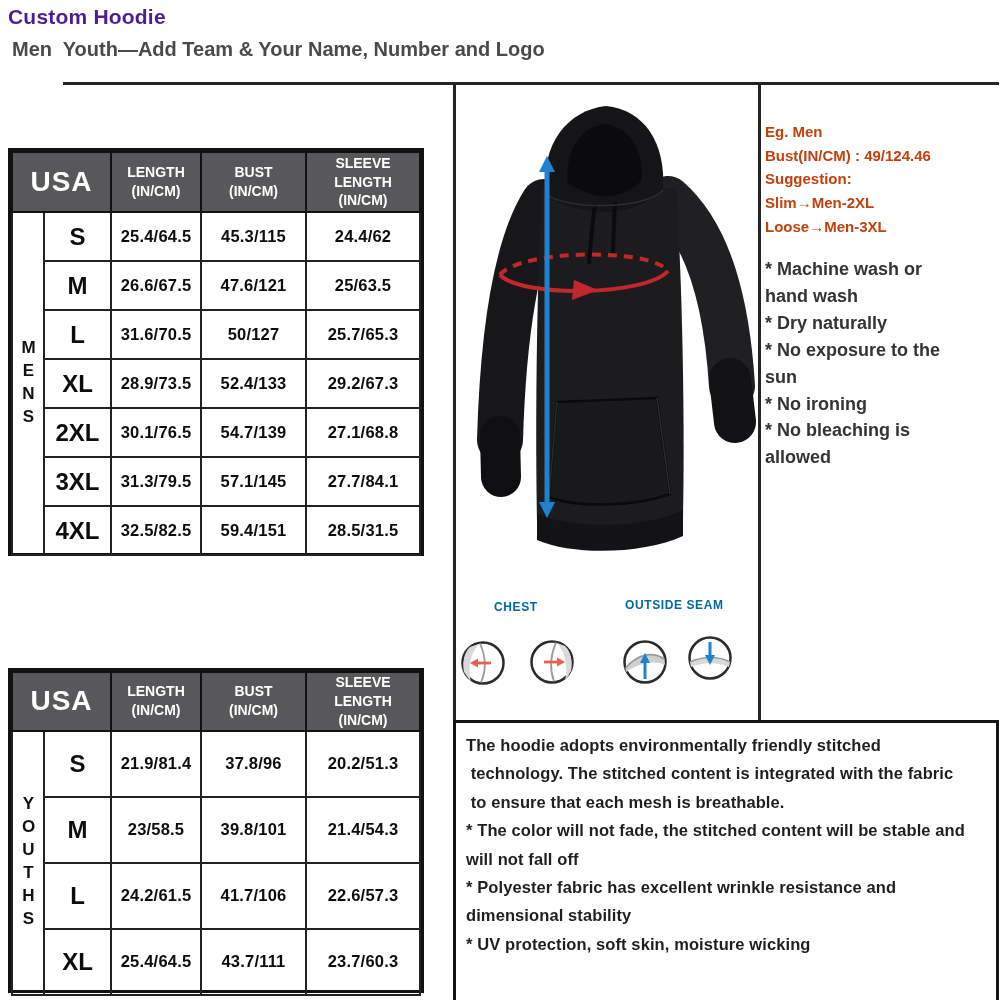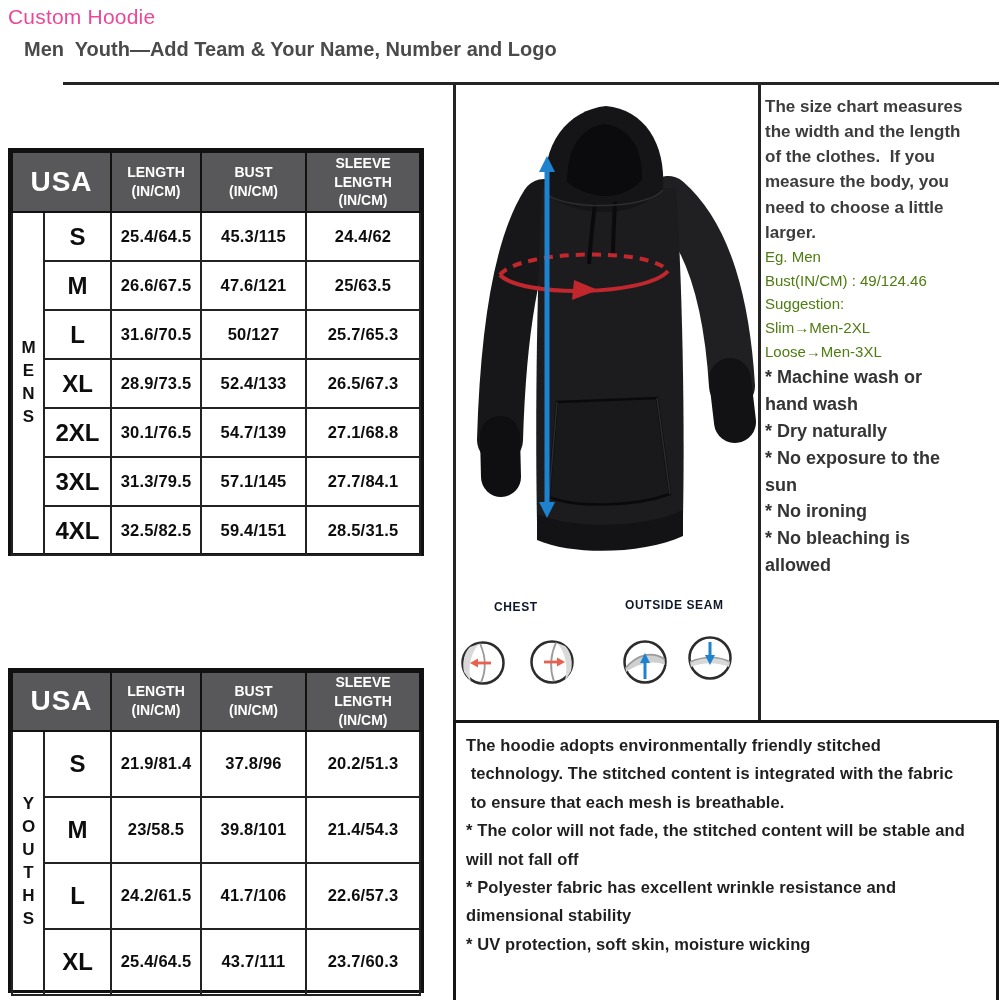--- a/index.html
+++ b/index.html
@@ -1,22 +1,22 @@
 <!DOCTYPE html>
 <html><head>
 <meta charset="utf-8">
 <style>
   * { box-sizing: border-box; margin: 0; padding: 0; }
   html,body { background:#fff; }
   body { font-family: "Liberation Sans", sans-serif; }
   #page { position:relative; width:1000px; height:1000px; background:#fff; overflow:hidden; color:#222; }
 
   
-  .page-title { position:absolute; left:8px; top:5px; font-size:21px; font-weight:400; color:#ec4899; letter-spacing:.2px;text-align:center; }
-  .page-subtitle { position:absolute; left:24px; top:38px; font-size:20px; font-weight:700; color:#4a4a4a; white-space:pre-wrap; }
+  .page-title { position:absolute; left:8px; top:5px; font-size:21px; font-weight:700; color:#4c1d95; letter-spacing:.2px;text-align:center; }
+  .page-subtitle { position:absolute; left:12px; top:38px; font-size:20px; font-weight:700; color:#4a4a4a; white-space:pre-wrap; }
 
   
   .rule-top { position:absolute; left:63px; top:82px; width:936px; height:3px; background:#242424; }
   .rule-vert-main { position:absolute; left:453px; top:82px; width:3px; height:900px; background:#242424; }
   .rule-vert-panel { position:absolute; left:758px; top:82px; width:3px; height:640px; background:#242424; }
 
   
   .size-table-wrap { position:absolute; left:8px; width:416px; border:3px solid #111; background:#fff; }
   .size-table-wrap.mens { top:148px; height:408px; }
   .size-table-wrap.youths { top:668px; height:325px; }
@@ -30,32 +30,32 @@
   .mens tbody tr { height:49px; }
   .youths tbody tr { height:66px; }
   td.vlabel { writing-mode:vertical-lr; text-orientation:upright; font-size:17px; font-weight:700; letter-spacing:4px; color:#111; }
   td.size-cell { font-size:24px; font-weight:700; color:#0d0d0d; }
   td.val-cell { font-size:16.5px; font-weight:700; color:#0d0d0d; letter-spacing:.2px; }
 
   
   .hoodie-box { position:absolute; left:456px; top:84px; width:300px; height:500px; }
 
   
-  .diag-label { position:absolute; font-size:12px; font-weight:700; color:#0f172a; letter-spacing:.6px; }
+  .diag-label { position:absolute; font-size:12px; font-weight:700; color:#0369a1; letter-spacing:.6px; }
   .diag-label.chest { left:494px; top:600px; }
   .diag-label.seam { left:625px; top:598px; }
   .m-icon { position:absolute; width:46px; height:46px; }
 
   
   .measure-panel { position:absolute; left:765px; top:94px; width:233px; }
   .measure-heading { font-size:24px; font-weight:700; color:#2e2e2e; margin-left:22px; margin-bottom:14px; }
   .measure-desc { font-size:17px; font-weight:600; color:#3c3c3c; line-height:1.48; white-space:pre-wrap; }
-  .measure-example { font-size:15px; font-weight:400; color:#4d7c0f; line-height:1.58; white-space:pre-wrap; }
+  .measure-example { margin-top:26px; font-size:15px; font-weight:700; color:#c2410c; line-height:1.58; white-space:pre-wrap; }
   .care-heading { margin-top:26px; font-size:19px; font-weight:600; color:#303030; }
-  .care-lines { margin-top:1px; font-size:18px; font-weight:600; color:#343434; line-height:1.49; white-space:pre-wrap; }
+  .care-lines { margin-top:18px; font-size:18px; font-weight:600; color:#343434; line-height:1.49; white-space:pre-wrap; }
 
   
   .bottom-box { position:absolute; left:453px; top:720px; width:546px; height:310px; border:3px solid #161616; background:#fff; padding:8px 10px; }
   .bottom-text { font-size:16.5px; font-weight:600; color:#1f1f1f; line-height:1.72; white-space:pre-wrap; letter-spacing:.1px; }
 </style>
 </head>
 <body>
 
 <div id="page">
 
@@ -109,21 +109,21 @@
           <tr>
             <td class="size-cell">L</td>
             <td class="val-cell">31.6/70.5</td>
             <td class="val-cell">50/127</td>
             <td class="val-cell">25.7/65.3</td>
           </tr>
           <tr>
             <td class="size-cell">XL</td>
             <td class="val-cell">28.9/73.5</td>
             <td class="val-cell">52.4/133</td>
-            <td class="val-cell">26.5/67.3</td>
+            <td class="val-cell">29.2/67.3</td>
           </tr>
           <tr>
             <td class="size-cell">2XL</td>
             <td class="val-cell">30.1/76.5</td>
             <td class="val-cell">54.7/139</td>
             <td class="val-cell">27.1/68.8</td>
           </tr>
           <tr>
             <td class="size-cell">3XL</td>
             <td class="val-cell">31.3/79.5</td>
@@ -260,26 +260,20 @@
 
   <svg class="m-icon" style="left:687px; top:635px;" viewBox="0 0 46 46">
     <circle cx="23" cy="23" r="20.5" fill="#fff" stroke="#2c2c2c" stroke-width="2.5"></circle>
     <path d="M3,27 C16,21 32,21 43,27 L42,32 C30,27 16,27 4,32 Z" fill="#d9d9d9"></path>
     <path d="M3,27 C16,21 32,21 43,27" stroke="#9a9a9a" stroke-width="1.6" fill="none"></path>
     <line x1="23" y1="7" x2="23" y2="22" stroke="#1e82cf" stroke-width="3"></line>
     <polygon points="23,30 18,20 28,20" fill="#1e82cf"></polygon>
   </svg>
 
   <div class="measure-panel">
-    <div class="measure-desc">The size chart measures
-the width and the length
-of the clothes.  If you
-measure the body, you
-need to choose a little
-larger.</div>
     <div class="measure-example">Eg. Men
 Bust(IN/CM) : 49/124.46
 Suggestion:
 Slim→Men-2XL
 Loose→Men-3XL</div>
     <div class="care-lines">* Machine wash or
 hand wash
 * Dry naturally
 * No exposure to the
 sun

